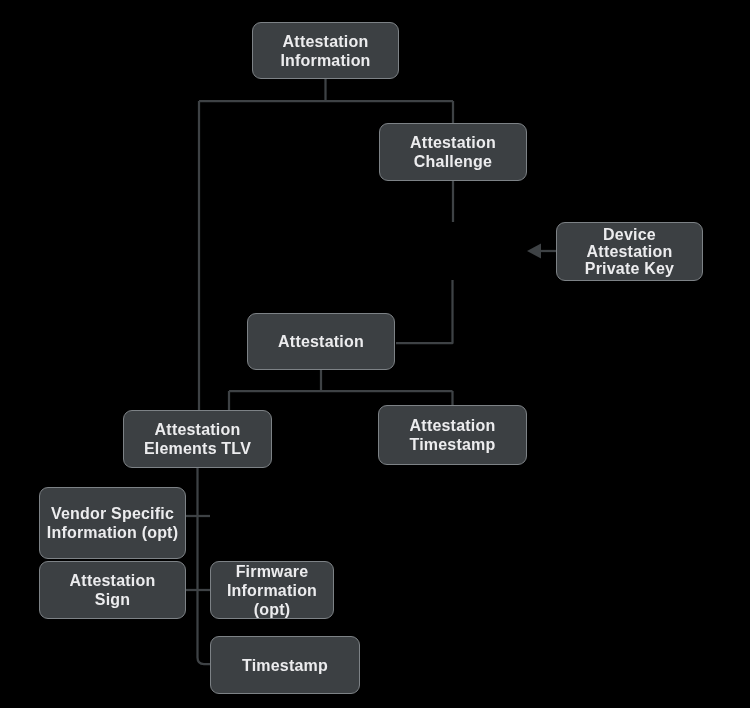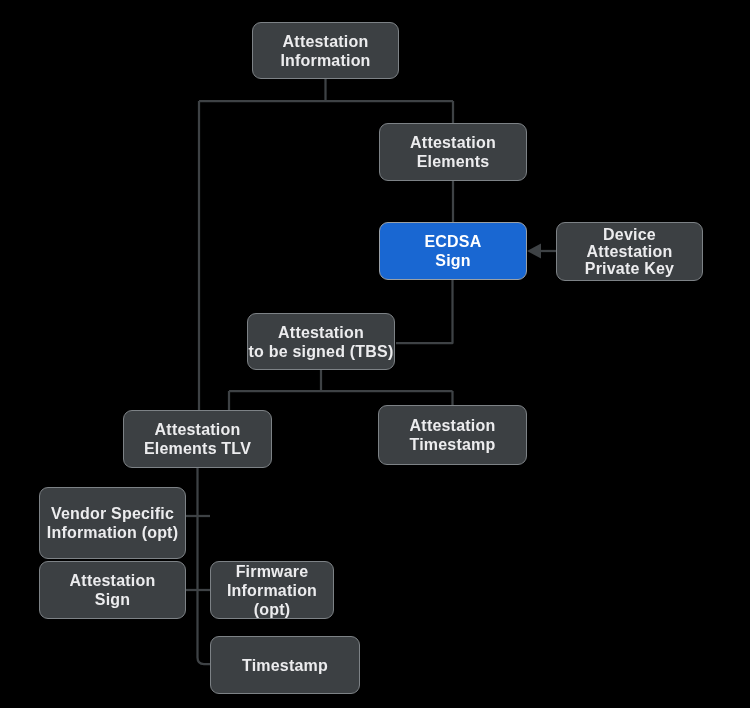--- a/index.html
+++ b/index.html
@@ -57,37 +57,32 @@
     <polygon points="527,251 541,243.5 541,258.5"></polygon>
   </svg>
 
   <div class="node" id="n0">
     <span>Attestation</span>
     <span>Information</span>
   </div>
 
   <div class="node" id="n1">
     <span>Attestation</span>
-    <span>Elements</span>
+    <span>Challenge</span>
   </div>
 
-  <div class="node highlight" id="n2">
-    <span>ECDSA</span>
-    <span>Sign</span>
-  </div>
 
   <div class="node tight" id="n3">
     <span>Device</span>
     <span>Attestation</span>
     <span>Private Key</span>
   </div>
 
   <div class="node" id="n4">
     <span>Attestation</span>
-    <span>to be signed (TBS)</span>
   </div>
 
   <div class="node" id="n5">
     <span>Attestation</span>
     <span>Elements TLV</span>
   </div>
 
   <div class="node" id="n6">
     <span>Attestation</span>
     <span>Timestamp</span>

